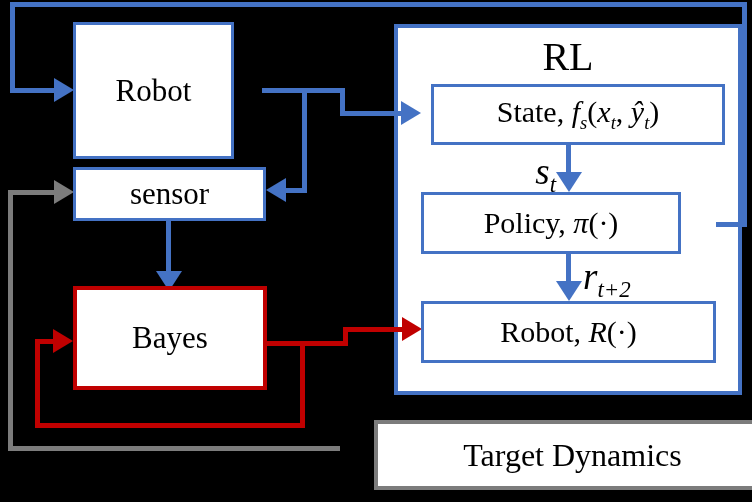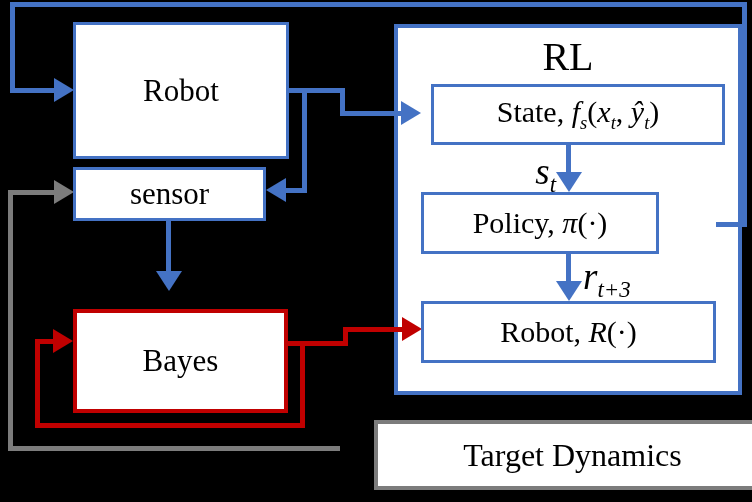--- a/index.html
+++ b/index.html
@@ -83,45 +83,45 @@
   <div class="arr arr-right" style="left:54px; top:78px;"></div>
   <div class="arr arr-right" style="left:401px; top:101px;"></div>
   <div class="arr arr-left" style="left:266px; top:178px;"></div>
   <div class="arr arr-down" style="left:156px; top:271px;"></div>
   <div class="arr arr-down" style="left:556px; top:172px;"></div>
   <div class="arr arr-down" style="left:556px; top:281px;"></div>
   <div class="arr arr-right arr-red" style="left:402px; top:317px;"></div>
   <div class="arr arr-right arr-red" style="left:53px; top:329px;"></div>
   <div class="arr arr-right arr-gray" style="left:54px; top:180px;"></div>
 
-  <div class="box b-blue fs31" style="left:73px; top:22px; width:216px; height:137px;">
+  <div class="box b-blue fs31" style="left:73px; top:22px; width:161px; height:137px;">
     <div><span>Robot</span><br></div>
   </div>
 
   <div class="box b-blue fs31" style="left:73px; top:167px; width:193px; height:54px;">
     <span>sensor</span>
   </div>
 
-  <div class="box b-red fs31" style="left:73px; top:309px; width:215px; height:104px;">
+  <div class="box b-red fs31" style="left:73px; top:286px; width:194px; height:104px;">
     <div><span>Bayes</span><br></div>
   </div>
 
   <div class="box b-blue fs30 math" style="left:420px; top:84px; width:294px; height:61px;margin-left:11px;">
     <span><span>State, </span><i>f</i><sub>s</sub><span>(</span><i>x</i><sub>t</sub><span>, </span><i>ŷ</i><sub>t</sub><span>)</span></span>
   </div>
 
-  <div class="box b-blue fs30 math" style="left:421px; top:192px; width:238px; height:62px;text-align:center;">
+  <div class="box b-blue fs30 math" style="left:421px; top:192px; width:260px; height:62px;text-align:center;">
     <span><span>Policy, </span><i>π</i><span>(·)</span></span>
   </div>
 
   <div class="box b-blue fs30 math" style="left:421px; top:301px; width:295px; height:62px;">
     <span><span>Robot, </span><i>R</i><span>(·)</span></span>
   </div>
 
   <div class="box b-gray fs32" style="left:338px; top:420px; width:397px; height:70px;margin-left:36px;">
     <span>Target Dynamics</span>
   </div>
 
   <div class="elabel" style="left:500px; top:150px; width:56px; text-align:right;"><i>s</i><sub>t</sub></div>
 
-  <div class="elabel" style="left:583px; top:255px;"><i>r</i><sub>t+3</sub></div>
+  <div class="elabel" style="left:583px; top:255px;"><i>r</i><sub>t+2</sub></div>
 
 </div>
 
 </body></html>

